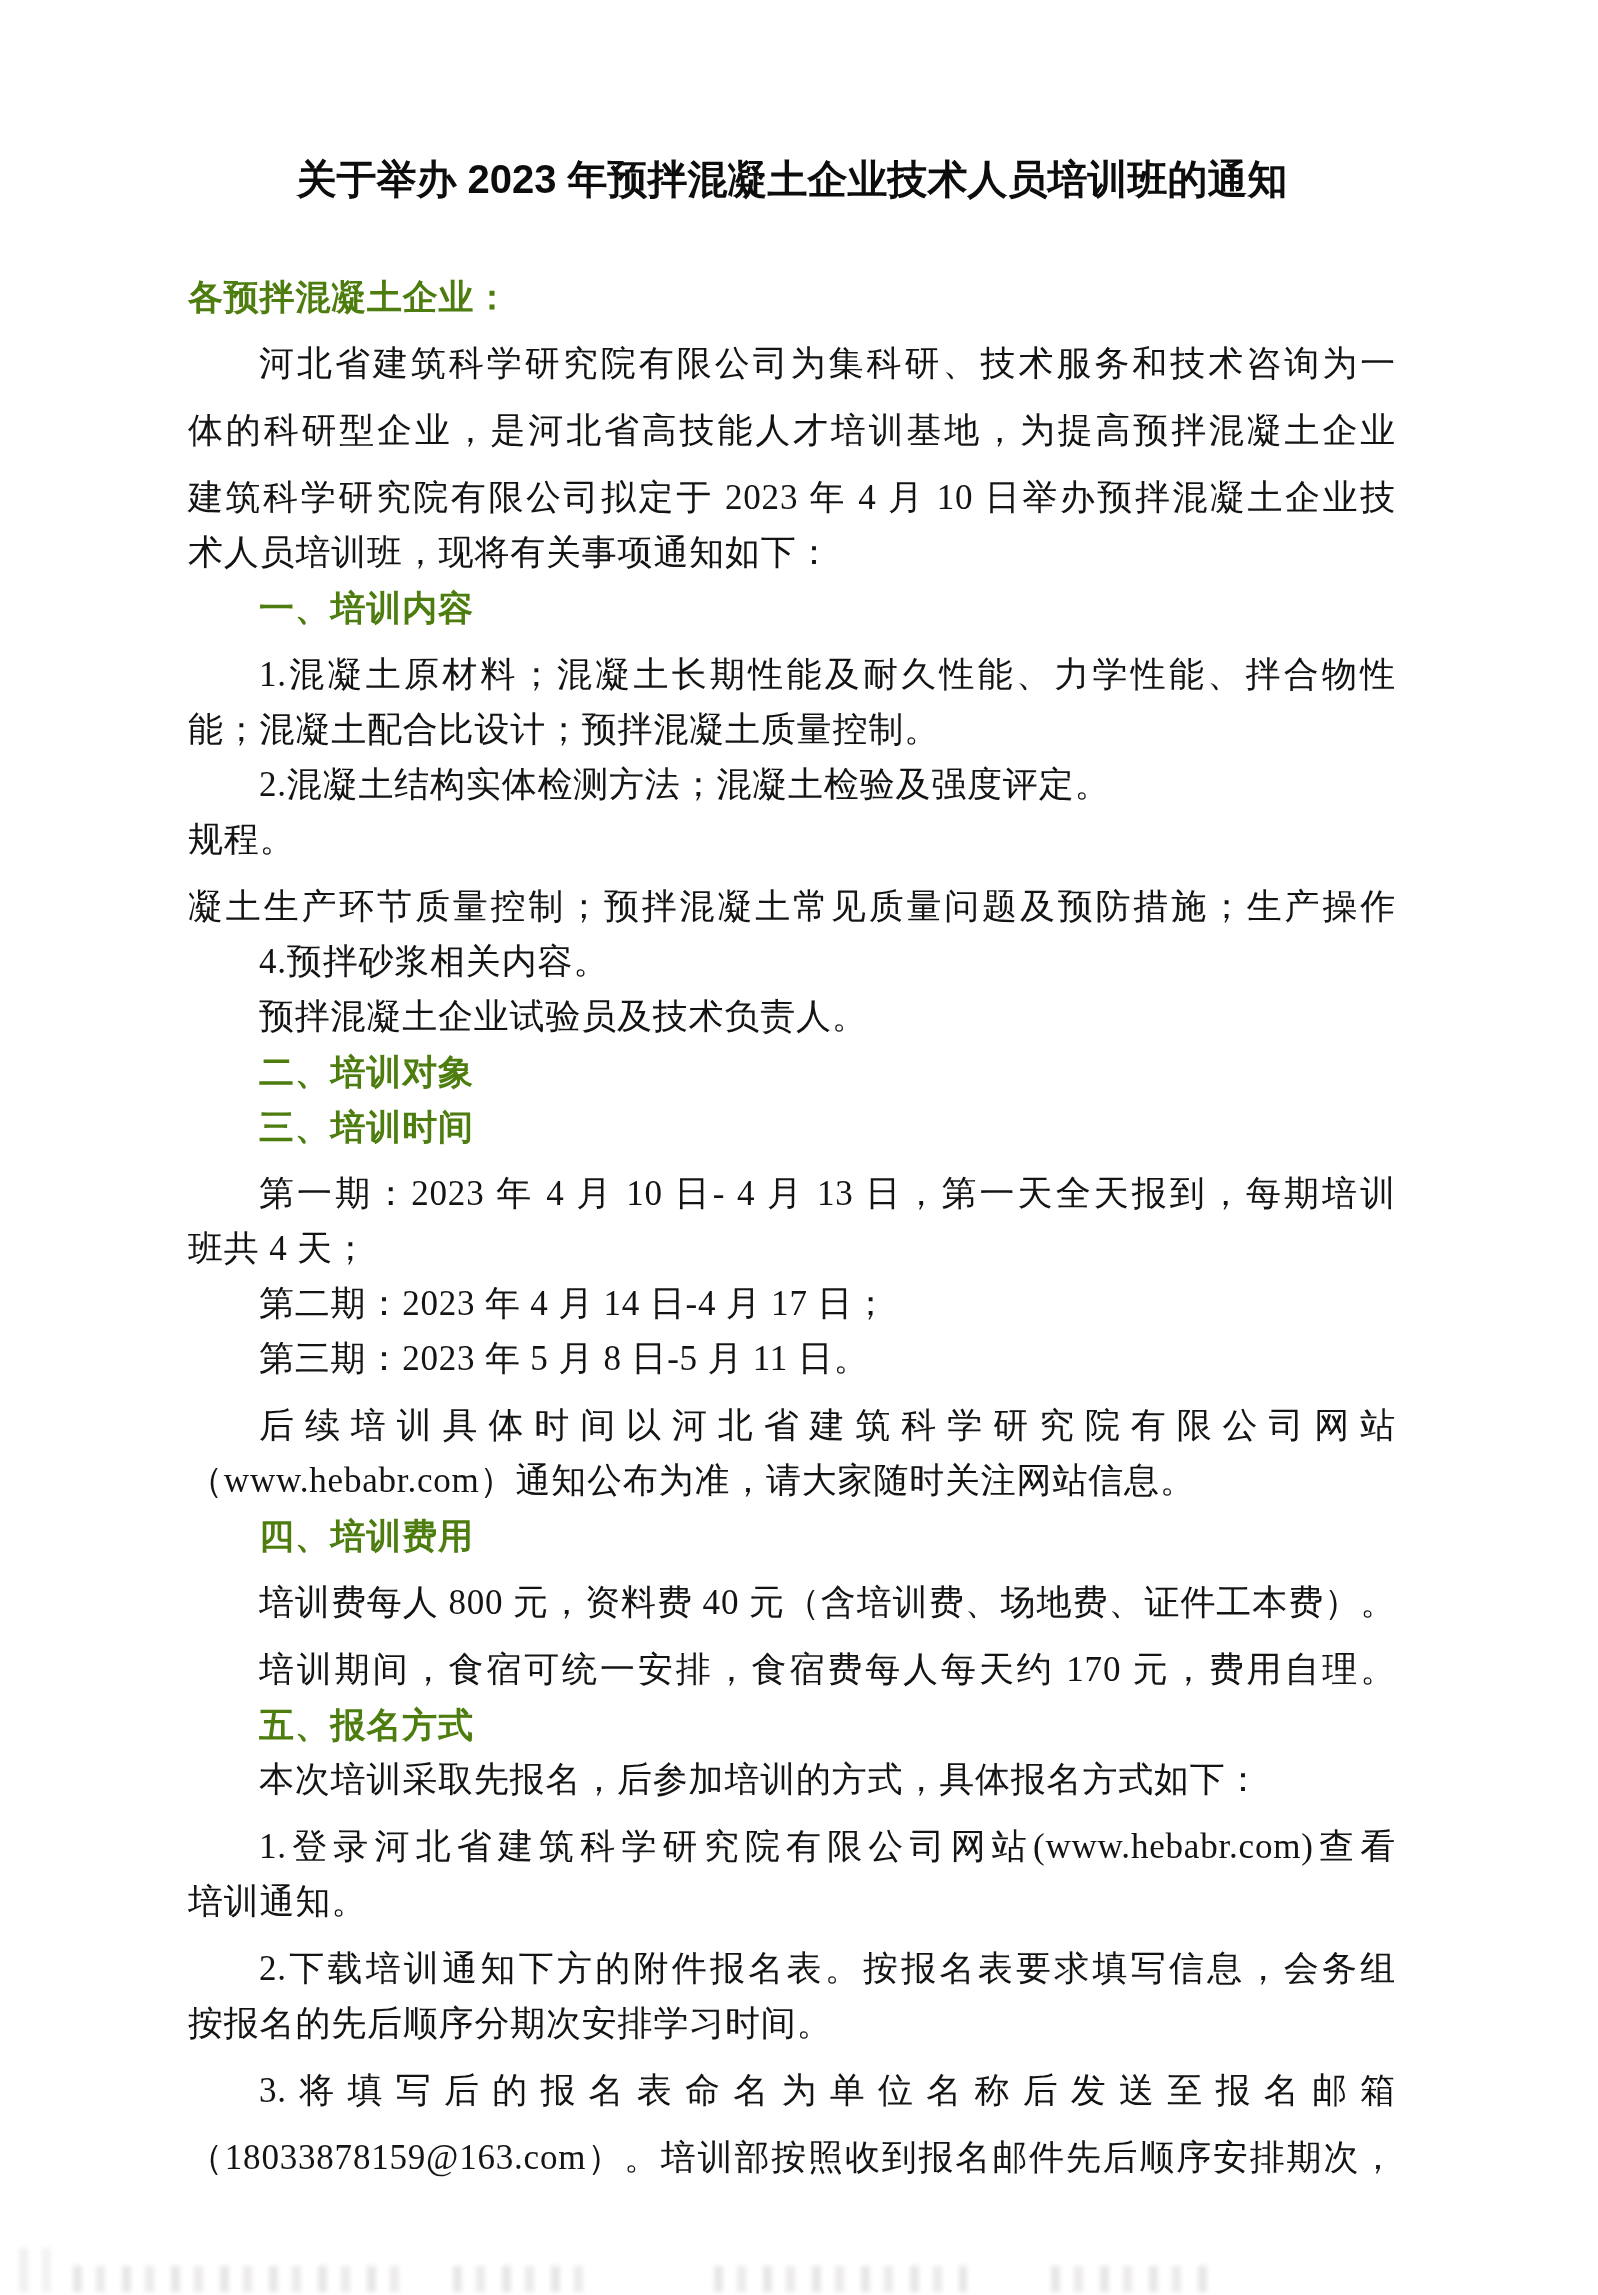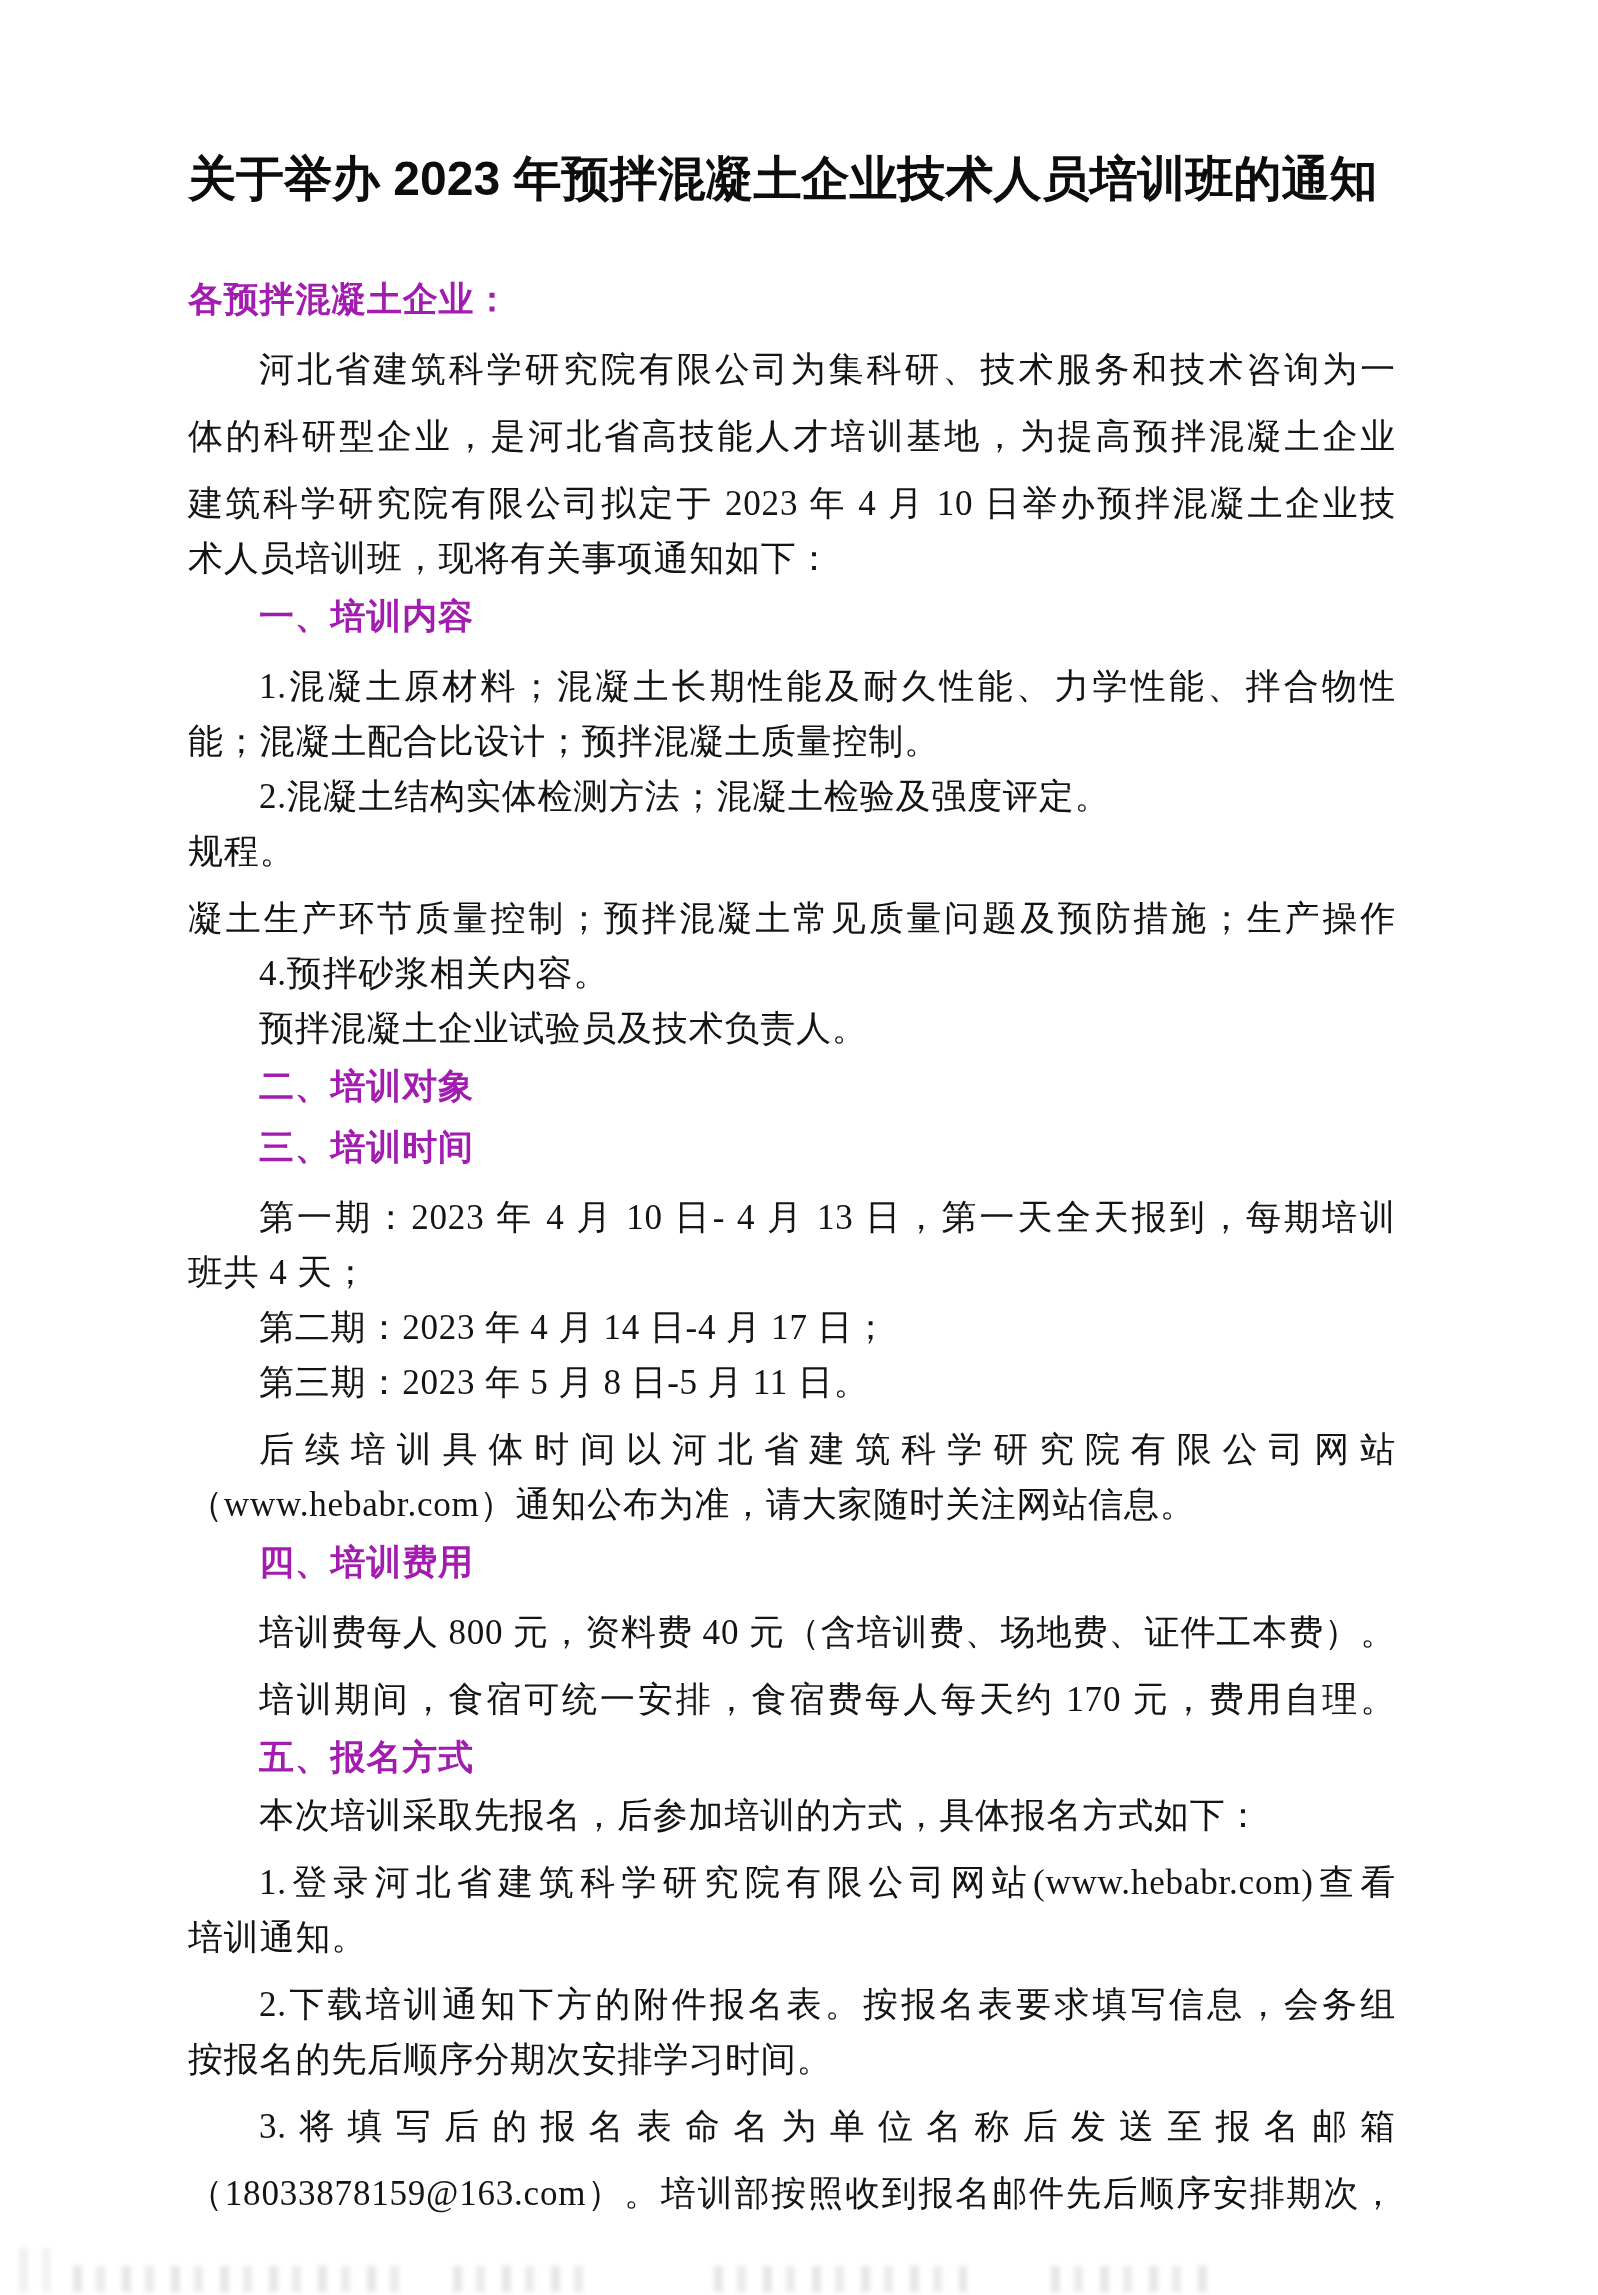--- a/index.html
+++ b/index.html
@@ -16,22 +16,23 @@
     font-family: "Liberation Serif", "DejaVu Serif", serif;
     color: #141414;
   }
   .title {
     position: absolute;
     left: 188px;
     top: 155px;
     width: 1208px;
     font-family: "Liberation Sans", "DejaVu Sans", sans-serif;
     font-weight: bold;
-    font-size: 48px;
+    font-size: 40px;
     line-height: 48px;
+    text-align: center;
     color: #0d0d0d;
     white-space: nowrap;
   }
   .content {
     position: absolute;
     left: 188px;
     top: 269px;
     width: 1208px;
     font-size: 35px;
   }
@@ -42,24 +43,23 @@
     letter-spacing: 0.8px;
   }
   .ln.ind { text-indent: 71px; }
   .ln.j {
     white-space: normal;
     text-align: justify;
     text-align-last: justify;
     margin-top: 12px;
   }
   .ln.b {
-    font-family: Liberation Mono, monospace;
+    font-family: Liberation Sans, sans-serif;
     font-weight: bold;
-    color: #a21caf;
-    margin-top: 6px;
+    color: #4d7c0f;
   }
   
   .smudge {
     position: absolute;
     top: 2266px;
     height: 26px;
     filter: blur(2.3px);
     opacity: 0.30;
     background: repeating-linear-gradient(
       90deg,

